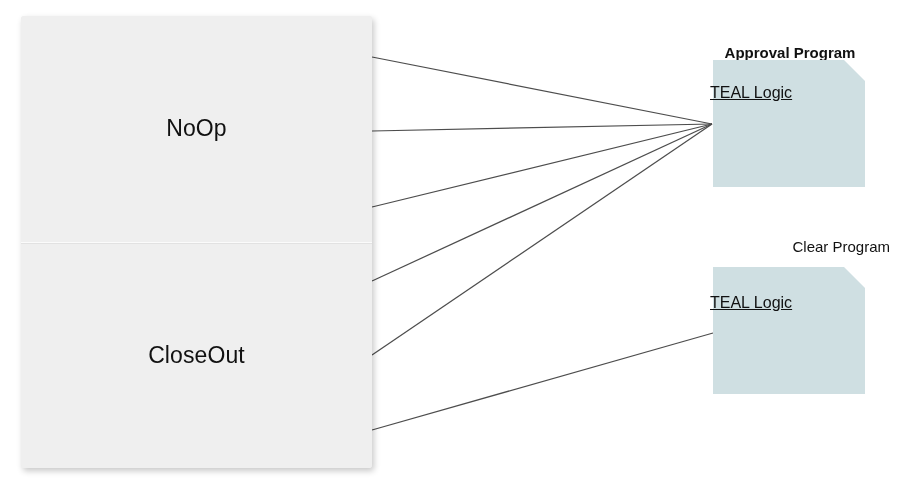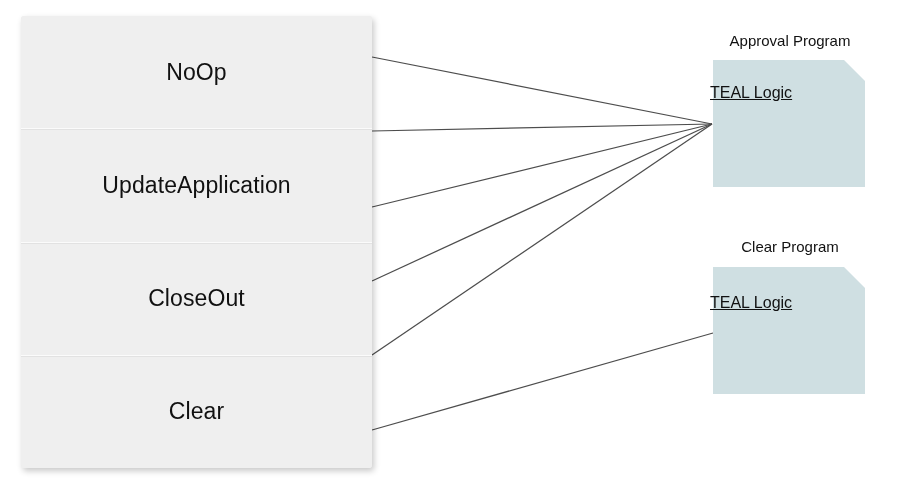--- a/index.html
+++ b/index.html
@@ -90,26 +90,26 @@
     position: absolute;
     left: 20px;
     font-size: 16px;
     color: #111111;
     white-space: nowrap;
     text-decoration: underline;
   }
 
   
   #approval-group { left: 690px; top: 28px; width: 200px; }
-  #approval-title { top: 4px; }
+  #approval-title { top: 16px; font-weight: bold; }
   #approval-doc   { left: 23px; top: 32px; }
   #approval-doc-text { top: 56px; }
 
   #clear-group { left: 690px; top: 238px; width: 200px; }
-  #clear-title { top: 0px; }
+  #clear-title { top: 0px; text-align: right; }
   #clear-doc   { left: 23px; top: 29px; }
   #clear-doc-text { top: 56px; }
 </style>
 </head>
 <body>
 
 <div id="canvas" style="background: rgb(255, 255, 255);">
 
   <svg id="connectors" viewBox="0 0 911 485" width="911" height="485" xmlns="http://www.w3.org/2000/svg">
     <g id="connector-group" fill="none" stroke="#4d4d4d" stroke-width="1.25">
@@ -120,27 +120,21 @@
         <line x1="372" y1="355" x2="712" y2="124" stroke="#4d4d4d" stroke-width="1.25"></line>
         <line x1="372" y1="430" x2="713" y2="333" stroke="#4d4d4d" stroke-width="1.25"></line>
       </g>
   </svg>
 
   <div id="oncomplete-panel" style="background: rgb(239, 239, 239);">
     <div class="oncomplete-row" style="background: rgb(239, 239, 239);">
       <span class="oncomplete-label">NoOp</span>
     </div>
     <div class="oncomplete-row" style="background: rgb(239, 239, 239);">
-      <span class="oncomplete-label">UpdateApplication</span>
-    </div>
-    <div class="oncomplete-row" style="background: rgb(239, 239, 239);">
       <span class="oncomplete-label">CloseOut</span>
-    </div>
-    <div class="oncomplete-row" style="background: rgb(239, 239, 239);">
-      <span class="oncomplete-label">Clear</span>
     </div>
   </div>
 
   <div class="program-group" id="approval-group">
     <div class="program-title" id="approval-title">Approval Program</div>
     <div class="program-doc" id="approval-doc" style="background: rgb(207, 223, 226);"></div>
     <div class="program-doc-text" id="approval-doc-text">TEAL Logic</div>
   </div>
 
   <div class="program-group" id="clear-group">

